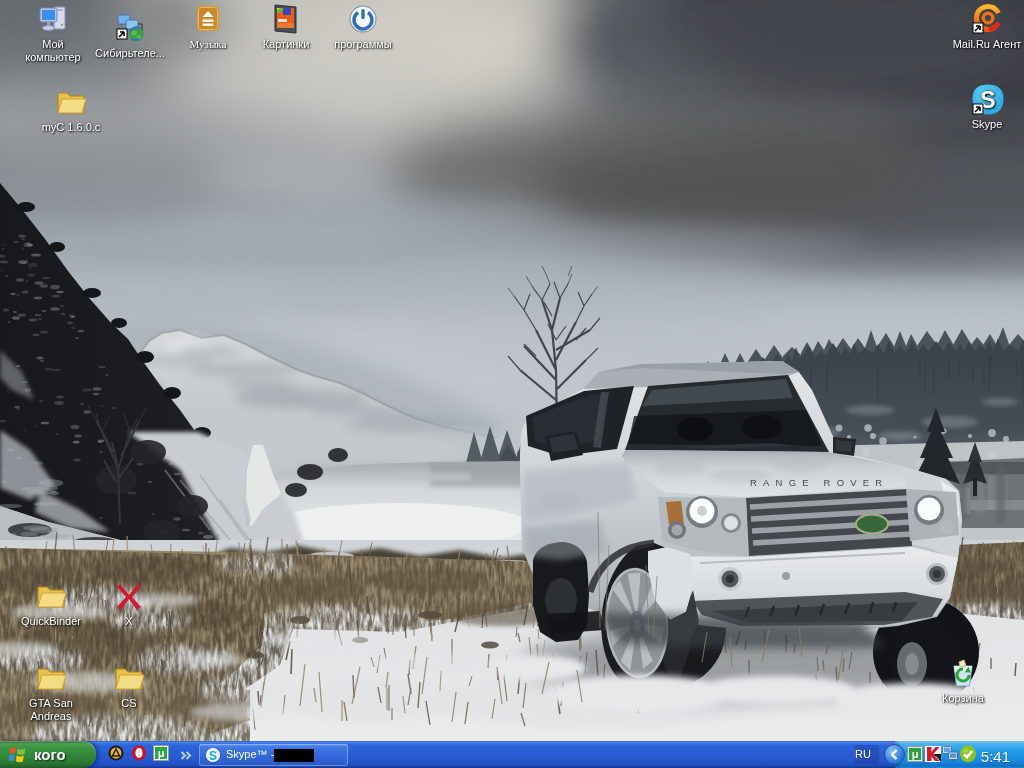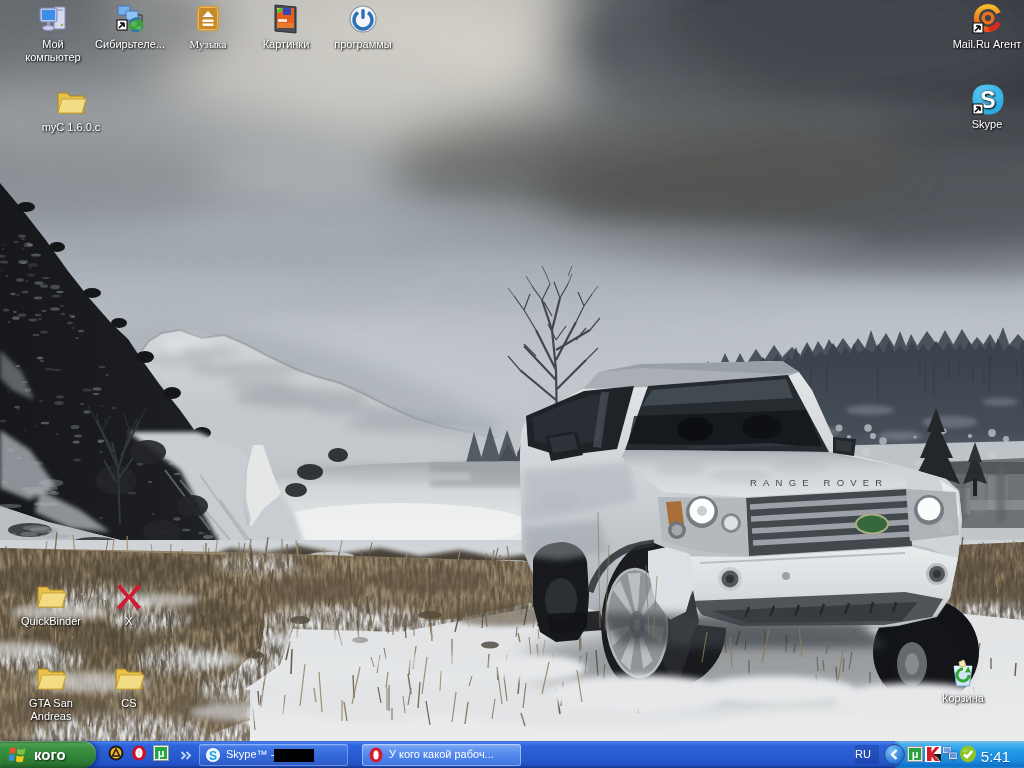--- a/index.html
+++ b/index.html
@@ -1223,21 +1223,21 @@
   <rect x="19" y="6" width="7" height="2" fill="#aab0d8"></rect>
   <circle cx="25" cy="22" r="1.2" fill="#7fc241"></circle>
   <rect x="3" y="5" width="17" height="14" rx="2" fill="#b8c4e8" stroke="#7d86b4"></rect>
   <rect x="5" y="7" width="13" height="10" fill="#3b8fe8"></rect>
   <path d="M10 19 L13 19 L13 23 L10 23 Z" fill="#9aa3c6"></path>
   <ellipse cx="11.5" cy="25" rx="6" ry="2.5" fill="#c6cde9" stroke="#8a8fb8"></ellipse>
  </svg>
     </span>
  Мой<br>компьютер
 </div>
-<div class="ico" style="left:79px;top:3px;text-align:center;">
+<div class="ico" style="left:79px;top:12px;text-align:center;">
  <span class="im">
       <svg width="32" height="32" viewBox="0 0 32 32">
   <rect x="4" y="3" width="12" height="9" rx="1" fill="#74b2ef" stroke="#4a6fae"></rect>
   <rect x="12" y="8" width="12" height="9" rx="1" fill="#8ec4f4" stroke="#4a6fae"></rect>
   <path d="M24 12 L28 12 L28 20" stroke="#333" fill="none"></path>
   <circle cx="22" cy="22" r="7.5" fill="#3f9e3f"></circle>
   <path d="M16 20 A7.5 7.5 0 0 1 26 16 M18 27 A7.5 7.5 0 0 0 28 24" stroke="#2e6fc2" stroke-width="2" fill="none"></path>
   <ellipse cx="20" cy="21" rx="3" ry="2.4" fill="#57b957"></ellipse>
   <ellipse cx="25" cy="25" rx="2.6" ry="2" fill="#57b957"></ellipse>
   <rect x="3" y="17" width="10" height="10" fill="#fff" stroke="#000"></rect>
@@ -1406,27 +1406,20 @@
       </svg></div>
  <div class="tbtn" style="left:199px;width:149px;">
   <span class="ti"><svg width="16" height="16">
           <circle cx="8" cy="8" r="7" fill="#fff"></circle>
           <circle cx="8" cy="8" r="6" fill="#e8f6fd"></circle>
           <text x="8" y="12.5" font-size="12" font-weight="bold" fill="#18a3dd" text-anchor="middle" font-family="Liberation Sans">S</text>
         </svg></span>
   <span class="tt">Skype™ - </span>
   <span style="position:absolute;left:75px;top:5px;width:40px;height:13px;background:#000;"></span>
  </div>
- <div class="tbtn act" style="left:362px;width:159px;">
-  <span class="ti"><svg width="16" height="16">
-          <ellipse cx="8" cy="8" rx="6.5" ry="7.5" fill="#d41b2c"></ellipse>
-          <ellipse cx="8" cy="8" rx="2.6" ry="4.5" fill="#fff"></ellipse>
-        </svg></span>
-  <span class="tt">У кого какой рабоч...</span>
- </div>
  <div id="ru">RU</div>
  <div id="tray">
   <div style="position:absolute;left:-11px;top:3px;width:21px;height:21px;"><svg width="21" height="21">
           <defs>
             <radialGradient id="trc" cx="0.35" cy="0.3" r="0.9">
               <stop offset="0" stop-color="#7ec2f8"></stop>
               <stop offset="0.7" stop-color="#2a77d8"></stop>
               <stop offset="1" stop-color="#1a57b8"></stop>
             </radialGradient>
           </defs>

